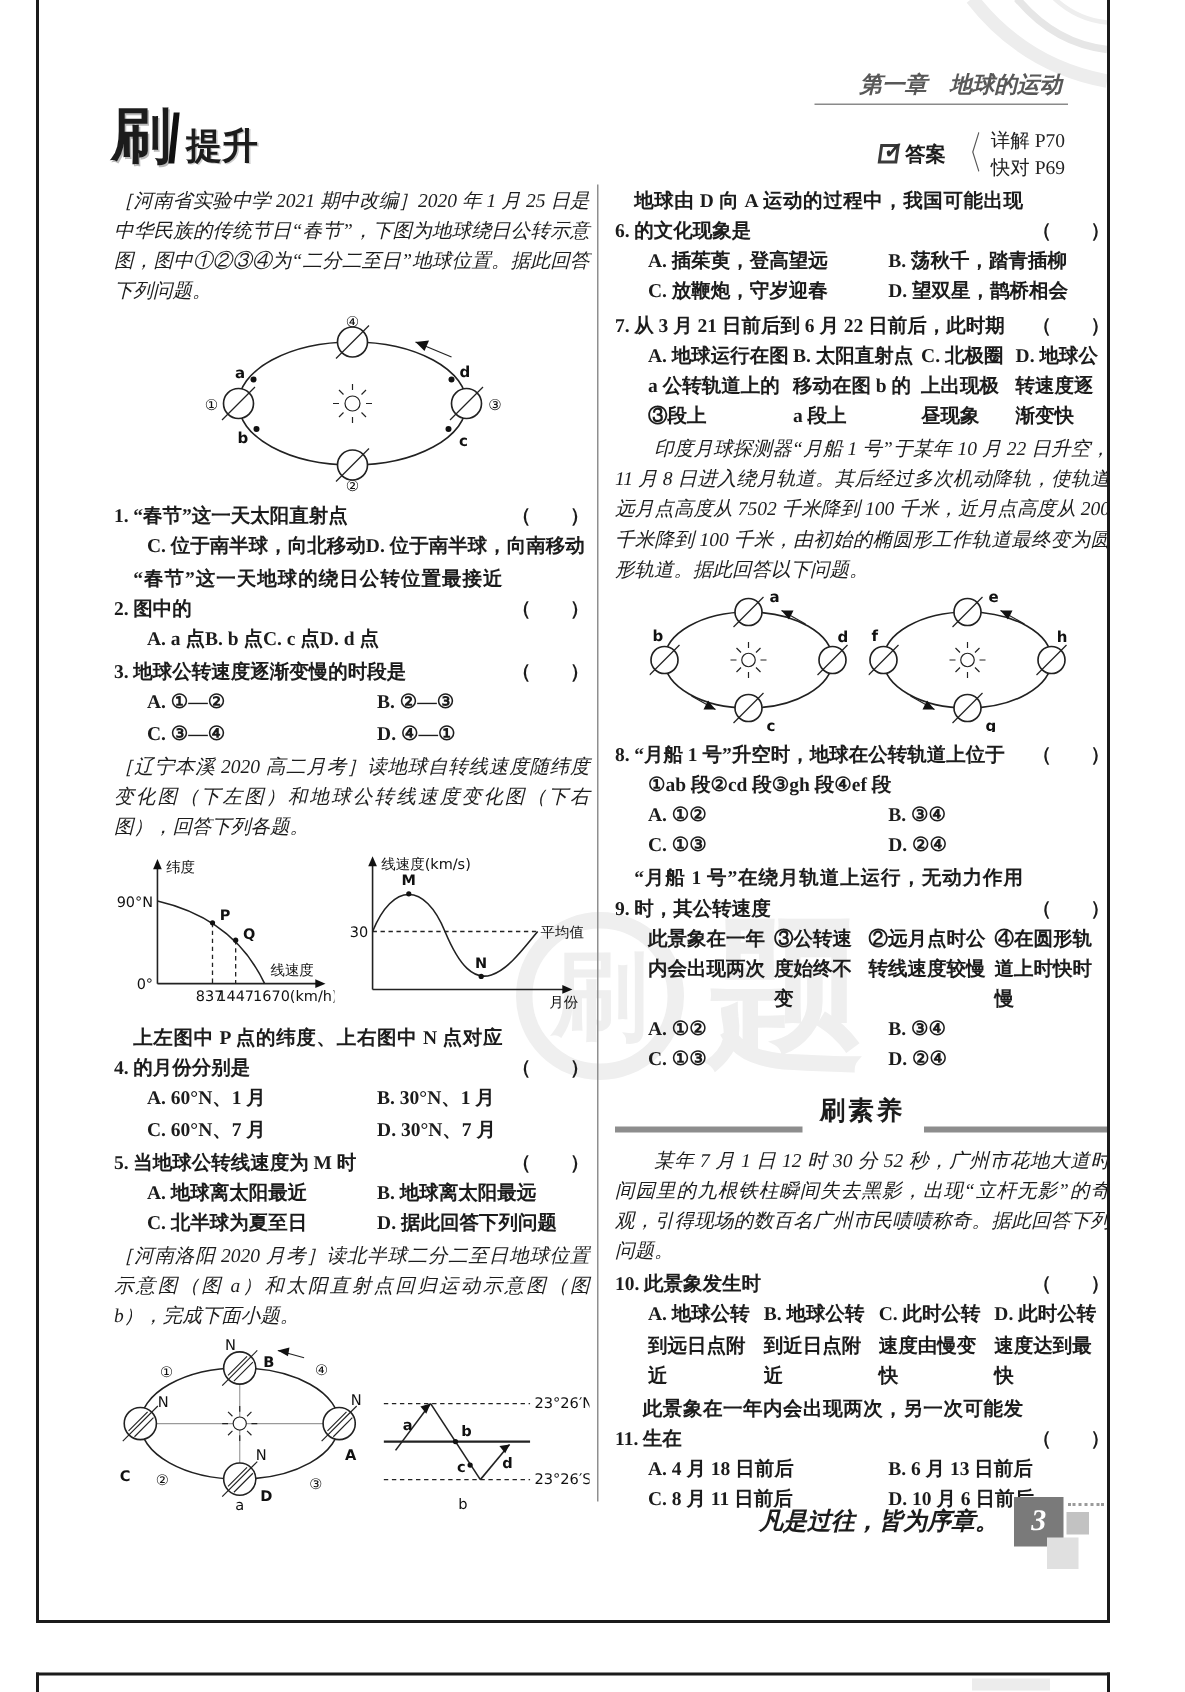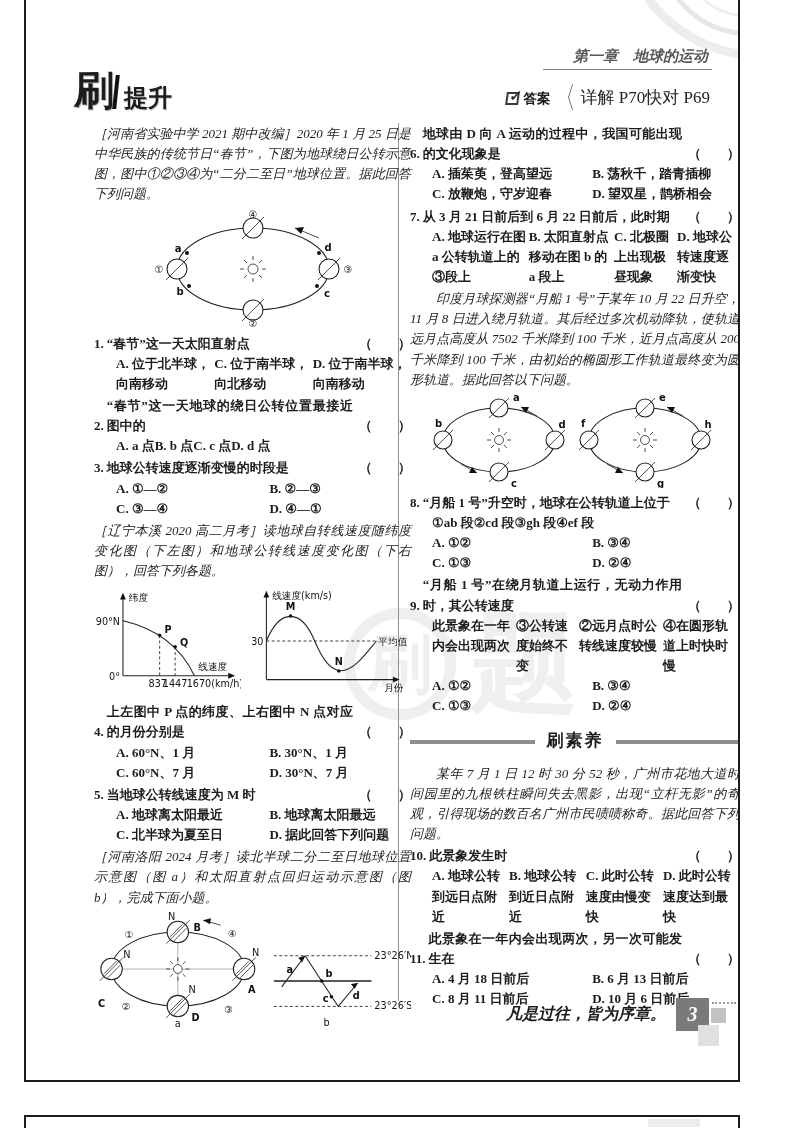--- a/index.html
+++ b/index.html
@@ -25,33 +25,33 @@
     text-shadow:1px 1px 0 #bbb; }
   .logo .bar { width:4px; height:34px; background:#111; margin:0 6px 2px 2px; transform:skewX(-6deg); }
   .logo .rest { font-size:24px; font-weight:900; line-height:1.1; text-shadow:1px 1px 0 #ccc; }
 
   
   .ansref { position:absolute; top:86px; right:28px; display:flex; align-items:center; gap:5px; }
   .ansref .chk { position:relative; width:13px; height:13px; border:2px solid #3a3a3a; transform:skewX(-8deg); }
   .ansref .chk span { position:absolute; left:1px; top:-7px; font-size:15px; font-weight:900; color:#2e2e2e; }
   .ansref .anslabel { font-size:13.5px; font-weight:700; }
   .ansref .angle { font-size:20px; color:#555; font-weight:400; transform:scaleY(1.5); }
-  .ansref .pcol { display:flex; flex-direction:row; font-size:17px; line-height:1.35; color:#222;align-items:flex-end; }
+  .ansref .pcol { display:flex; flex-direction:column; font-size:13px; line-height:1.35; color:#222;align-items:flex-end; }
 
   
   .wm { position:absolute; left:318px; top:592px; display:flex; align-items:center; z-index:0; color:#efefef; }
   .wm .ring { width:112px; height:112px; border:11px solid #efefef; border-radius:50%;
     display:flex; align-items:center; justify-content:center; }
   .wm .ring span { font-size:64px; font-weight:900; }
   .wm .big { font-size:108px; font-weight:900; margin-left:14px; letter-spacing:4px; }
 
   
   .coldiv { position:absolute; left:372px; top:124px; width:1px; height:878px; background:#8f8f8f; z-index:2; }
   .col { position:absolute; top:124px; font-size:13px; line-height:1.55; z-index:2; }
-  .col-left  { left:68px;  width:317px; }
+  .col-left  { left:50px;  width:317px; }
   .col-right { left:384px; width:330px; }
 
   .intro { font-style:italic; font-weight:500; margin:1px 0 2px; text-align:justify; }
   .intro.indent { text-indent:2em;font-family:Liberation Serif, serif; }
 
   .q { font-weight:700; padding-left:22px; margin:1px 0 2px; }
   .qhead { display:flex; align-items:flex-end; }
   .qnum { flex:0 0 auto; margin-left:-22px; padding-right:3px; }
   .stem { flex:1 1 auto; text-align:justify; }
   .br { flex:0 0 auto; padding-left:6px; white-space:nowrap; }
@@ -64,21 +64,21 @@
   svg { display:block; }
   svg text { font-family:"DejaVu Sans","Liberation Sans",sans-serif; font-size:10px; fill:#111; }
   .ln   { stroke:#222; fill:none; stroke-width:1.1; }
   .lnth { stroke:#222; fill:none; stroke-width:0.8; }
   .gray { stroke:#9a9a9a; fill:none; stroke-width:0.8; }
   .dsh  { stroke:#222; fill:none; stroke-width:0.9; stroke-dasharray:3 2.5; }
   .fillb{ fill:#111; stroke:none; }
   .white{ fill:#fff; }
 
   
-  .suyang { display:flex; align-items:center; gap:12px; margin:12px 0 9px; }
+  .suyang { display:flex; align-items:flex-end; gap:12px; margin:12px 0 9px; }
   .suyang .sbar { flex:1; height:4px; background:#8d8d8d; }
   .suyang .stx { font-size:17px; font-weight:900; letter-spacing:2px; }
 
   
   .footer { position:absolute; right:2px; bottom:32px; display:flex; align-items:flex-start; gap:10px; z-index:2; }
   .motto { font-size:16px; font-style:italic; font-weight:700; margin-top:6px;text-align:center; }
   .pagenum { position:relative; width:60px; height:50px; }
   .pagenum .dots { position:absolute; left:36px; top:4px; width:24px; border-top:2.5px dotted #9a9a9a; }
   .pagenum .dark { position:absolute; left:0; top:0; width:33px; height:33px; background:#7a7a7a;
     color:#fff; font-size:20px; font-weight:900; font-style:italic; display:flex; align-items:center; justify-content:center; }
@@ -180,21 +180,20 @@
           </svg>
         </div>
 
         <div class="q">
           <div class="qhead">
             <span class="qnum">1.</span>
             <span class="stem">“春节”这一天太阳直射点</span>
             <span class="br">（　　）</span>
           </div>
           <div class="opts-col">
-            <span>A. 位于北半球，向南移动</span>
             <span>C. 位于南半球，向北移动</span>
             <span>D. 位于南半球，向南移动</span>
           </div>
         </div>
 
         <div class="q">
           <div class="qhead">
             <span class="qnum">2.</span>
             <span class="stem">“春节”这一天地球的绕日公转位置最接近图中的</span>
             <span class="br">（　　）</span>
@@ -285,21 +284,21 @@
             <span class="br">（　　）</span>
           </div>
           <div class="opts-grid">
             <span>A. 地球离太阳最近</span>
             <span>B. 地球离太阳最远</span>
             <span>C. 北半球为夏至日</span>
             <span>D. 据此回答下列问题</span>
           </div>
         </div>
 
-        <p class="intro">［河南洛阳 2024 月考］读北半球二分二至日地球位置示意图（图 a）和太阳直射点回归运动示意图（图 b），完成下面小题。</p>
+        <p class="intro">［河南洛阳 2020 月考］读北半球二分二至日地球位置示意图（图 a）和太阳直射点回归运动示意图（图 b），完成下面小题。</p>
 
         <div class="figrow">
 
           <svg width="172" height="117" viewBox="0 0 172 117">
             <ellipse class="ln" cx="86" cy="57" rx="68" ry="38"></ellipse>
             <line class="gray" x1="20" y1="57" x2="152" y2="57"></line>
             <line class="gray" x1="86" y1="21" x2="86" y2="93"></line>
             <g>
               <circle class="lnth white" cx="86" cy="57" r="4.5"></circle>
               <path class="lnth" d="M86,49 v-4 M86,65 v4 M78,57 h-4 M94,57 h4 M81,52 l-3,-3 M91,52 l3,-3 M81,62 l-3,3 M91,62 l3,3"></path>

